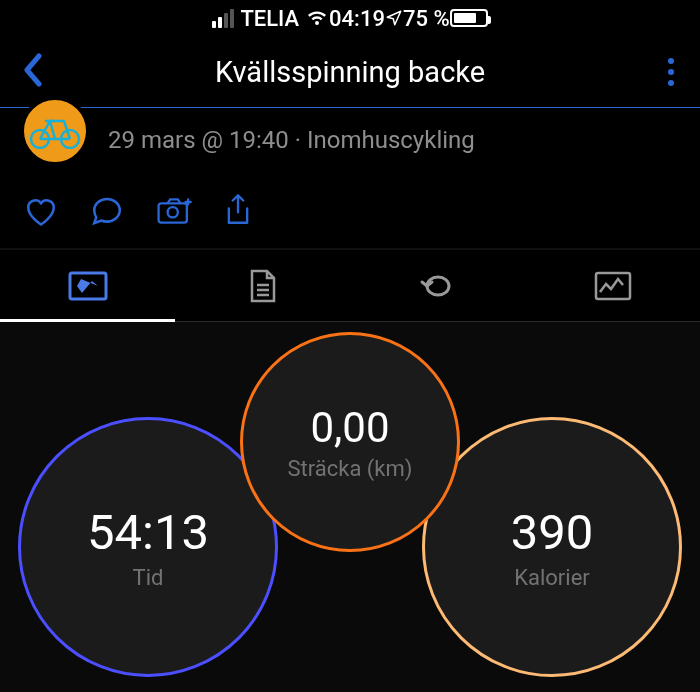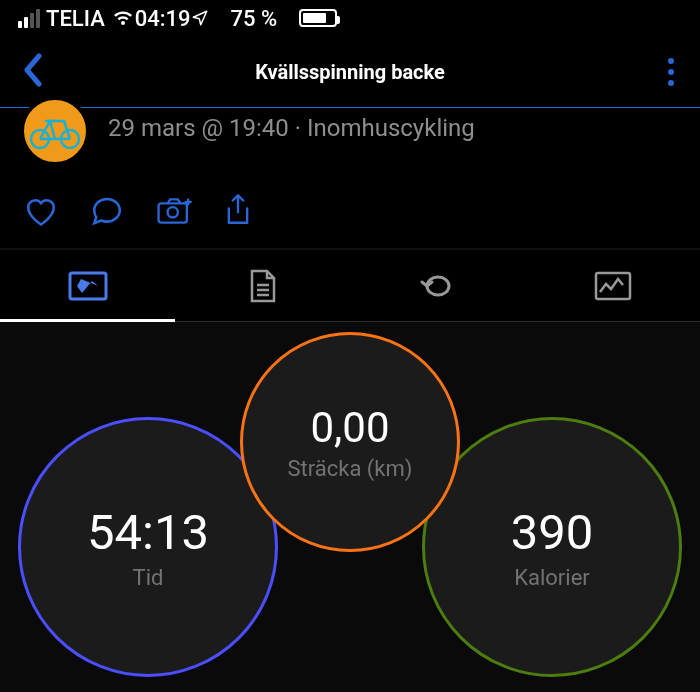--- a/index.html
+++ b/index.html
@@ -8,27 +8,27 @@
       height: 692px;
       background: #000;
       font-family: -apple-system, BlinkMacSystemFont, "Segoe UI", Roboto, sans-serif;
       color: #fff;
       overflow: hidden;
     }
     .status-bar {
       height: 36px;
       display: flex;
       align-items: center;
-      justify-content: flex-start;
+      justify-content: center;
       padding: 0 18px;
       font-size: 22px;
       font-weight: 500;
     }
     .status-left { display: flex; align-items: center; gap: 6px; }
-    .status-right { display: flex; align-items: center; gap: 22px; }
+    .status-right { display: flex; align-items: center; gap: 0; }
     .signal-bars { display: flex; align-items: flex-end; gap: 2px; }
     .signal-bars span { width: 4px; background: #fff; border-radius: 1px; }
     .signal-bars span:nth-child(1){ height: 7px; }
     .signal-bars span:nth-child(2){ height: 11px; }
     .signal-bars span:nth-child(3){ height: 15px; background: #555; }
     .signal-bars span:nth-child(4){ height: 19px; background: #555; }
     .wifi-icon svg { display: block; }
     .battery {
       width: 38px; height: 18px; border: 2px solid #fff; border-radius: 4px; position: relative;
       display: flex; align-items: center; padding: 2px;
@@ -40,26 +40,26 @@
       height: 72px;
       display: flex;
       align-items: center;
       padding: 0 14px;
       position: relative;
       border-bottom: 1px solid #2a66d6;
     }
     .back-chevron { color:#2a66d6; padding: 8px; }
     .nav-title {
       position:absolute; left:0; right:0; text-align:center;
-      font-size: 20px; font-weight: 700; color:#fff; pointer-events:none;
+      font-size: 29px; font-weight: 400; color:#fff; pointer-events:none;
     }
     .more-dots { position:absolute; right:18px; display:flex; flex-direction:column; gap:5px; padding:8px; }
     .more-dots span { width:6px; height:6px; background:#2a66d6; border-radius:50%; }
     .activity-header {
-      display:flex; padding: 16px 20px 20px 20px; gap:18px;
+      display:flex; align-items:center; padding: 16px 20px 20px 20px; gap:18px;
     }
     .avatar {
       width: 70px; height: 70px; border-radius: 50%; background:#f09a1a;
       display:flex; align-items:center; justify-content:center; position:relative;
       overflow:hidden; margin-top:-28px; border: 4px solid #000;
     }
     .avatar svg { display:block; }
     .meta { color:#8e8e8e; font-size:24px; margin-top:-10px; }
     .action-row {
       display:flex; gap: 32px; padding: 8px 24px 20px 24px; align-items:center;
@@ -83,21 +83,21 @@
     .circle-time {
       width: 260px; height:260px; left: 18px; top: 95px;
       border: 3px solid #4b4fff;
     }
     .circle-dist {
       width: 220px; height:220px; left: 240px; top: 10px;
       border: 3px solid #f97316; z-index: 5;
     }
     .circle-cal {
       width: 260px; height:260px; right: 18px; top: 95px;
-      border: 3px solid #4d7c0f;
+      border: 3px solid #fdba74;
     }
     .metric-value { font-size: 49px; font-weight: 400; color:#fff; }
     .metric-label { font-size: 22px; color:#737373; margin-top:4px; }
     .circle-dist .metric-value { font-size: 42px; }
   </style>
 </head>
 <body>
 
 <div class="status-bar">
   <div class="status-left">

